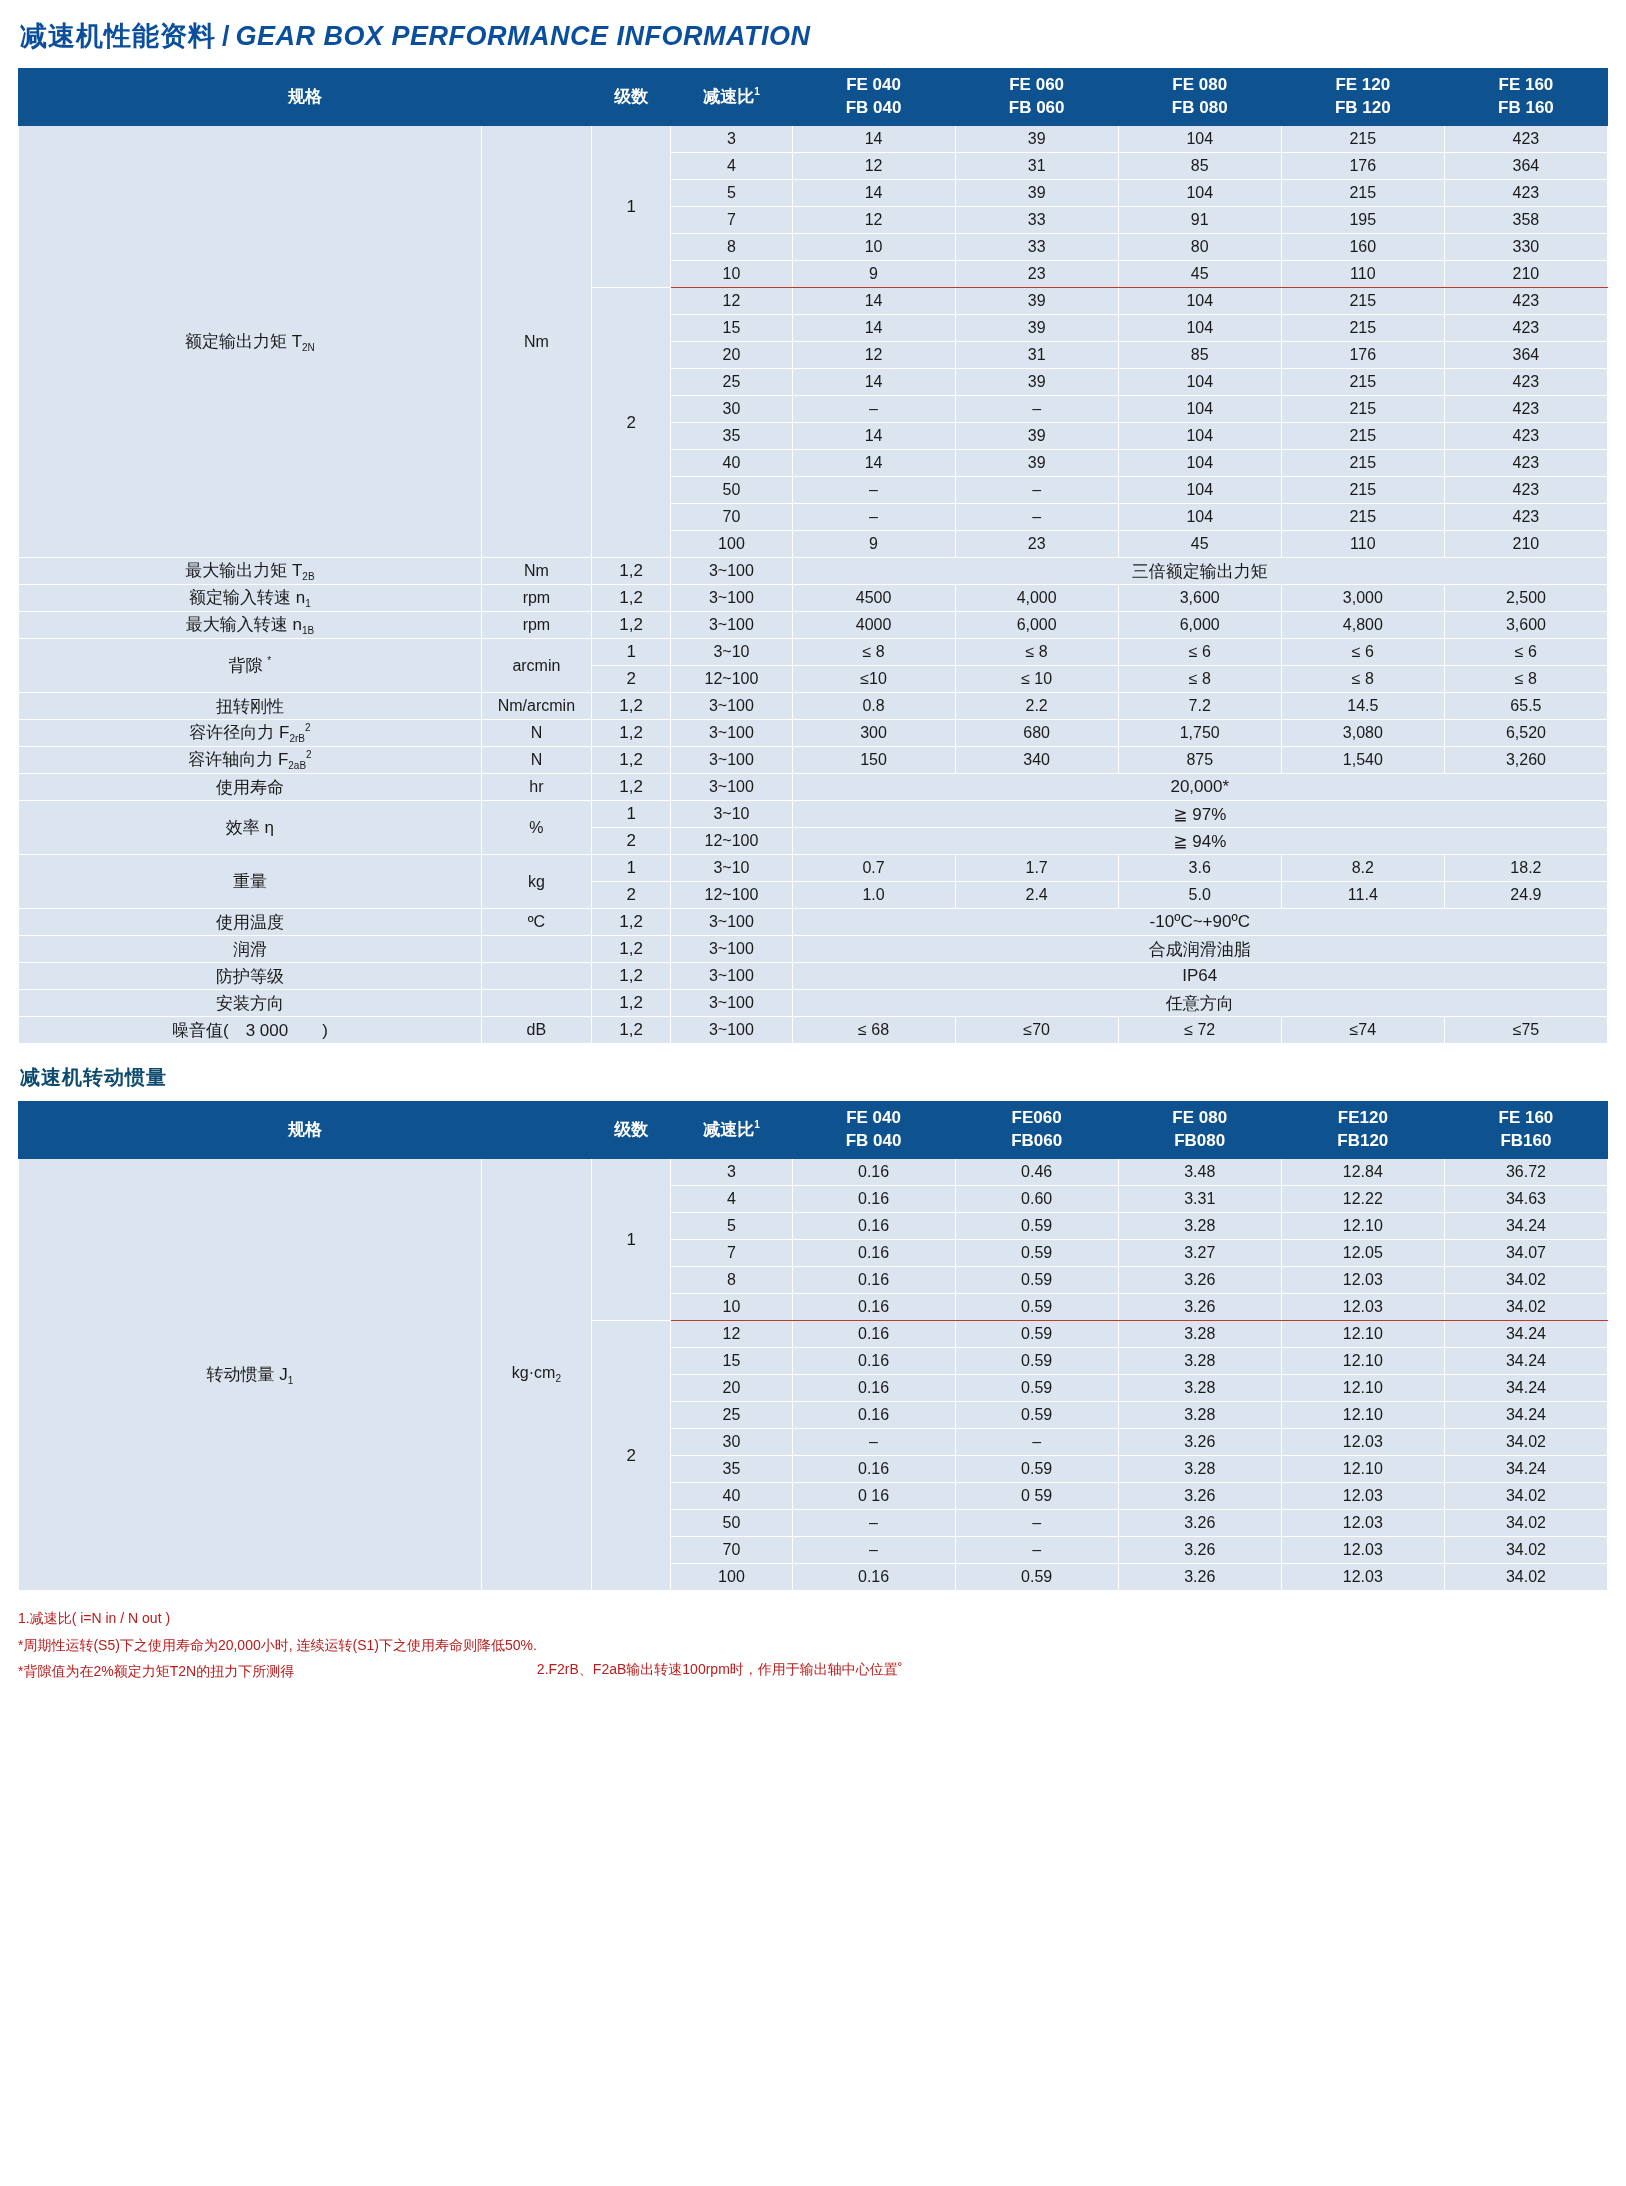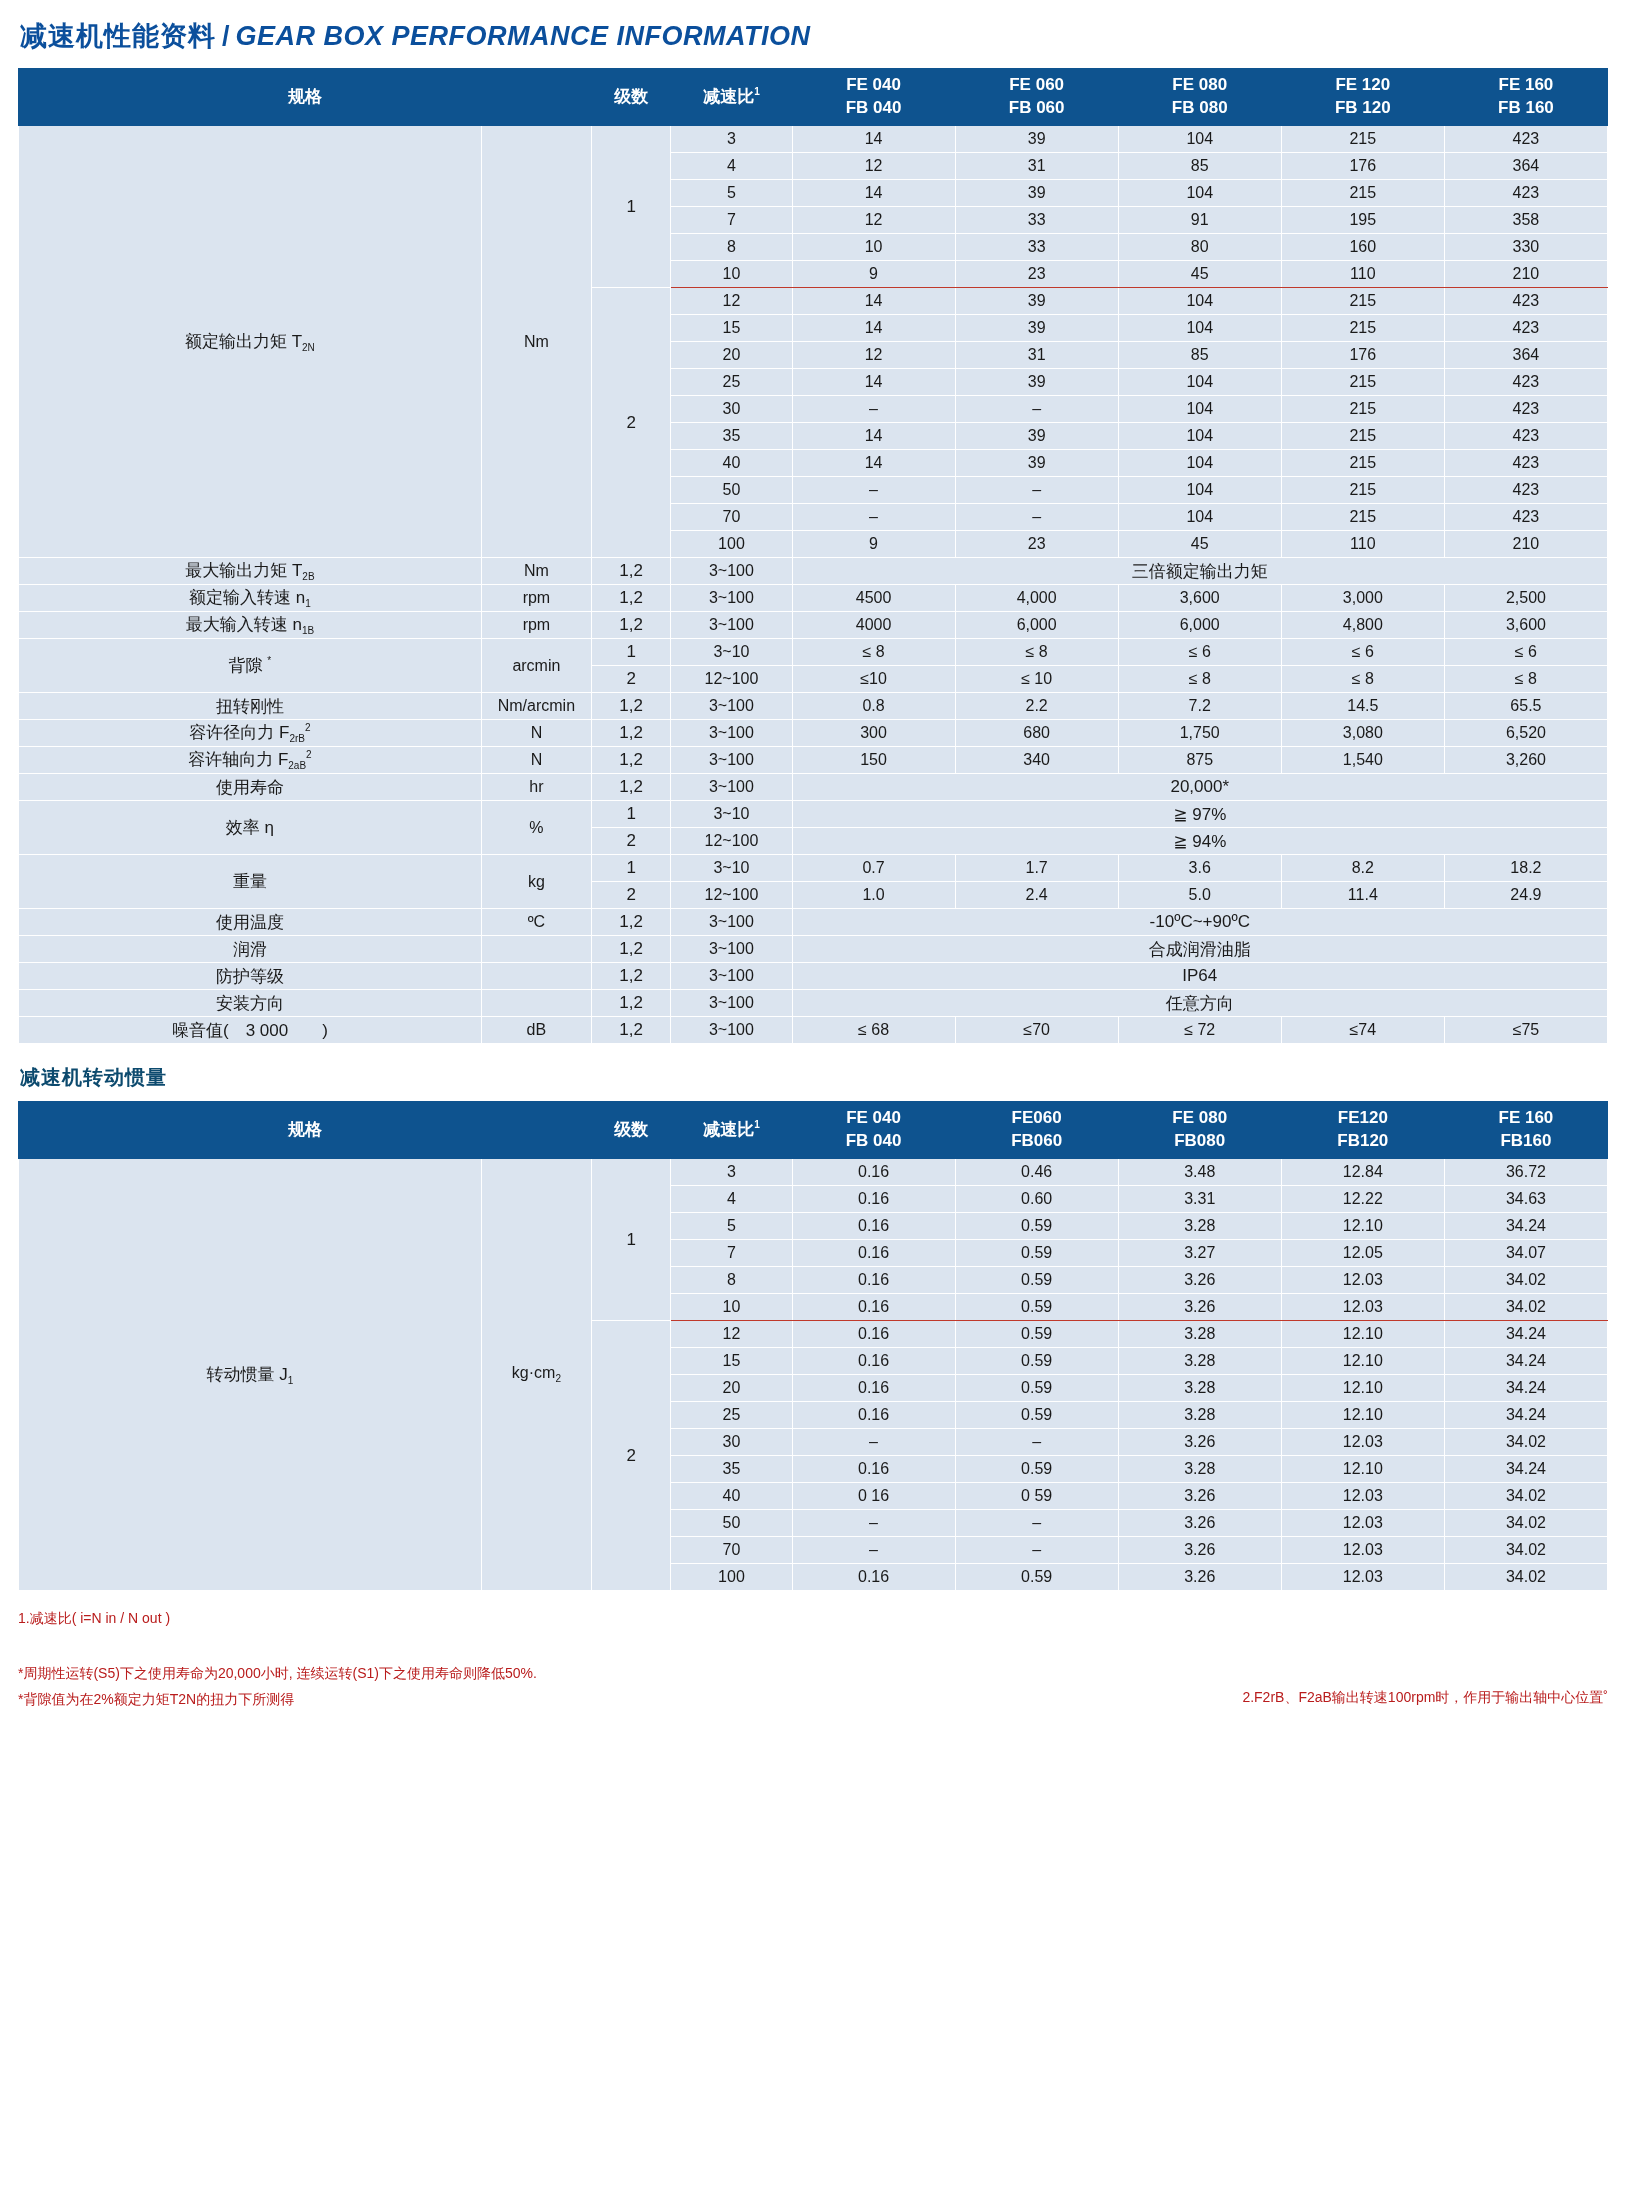--- a/index.html
+++ b/index.html
@@ -50,21 +50,21 @@
 
   
   col.c-spec{width:420px;}
   col.c-unit{width:100px;}
   col.c-stage{width:72px;}
   col.c-ratio{width:110px;}
   col.c-model{width:148px;}
 
   
   .notes{margin-top:14px;font-size:14px;line-height:1.9;color:#b91c1c;}
-  .notes-row{display:flex;justify-content:space-between;align-items:flex-end;margin-top:28px;}
+  .notes-row{display:flex;align-items:flex-end;}
   .notes-left{font-size:14px;line-height:1.9;}
   .notes-right{font-size:14px;padding-bottom:2px;}
 </style>
 </head>
 <body>
 
 <div class="page">
 
   <div class="title-row">
     <span class="title-cn">减速机性能资料</span>

